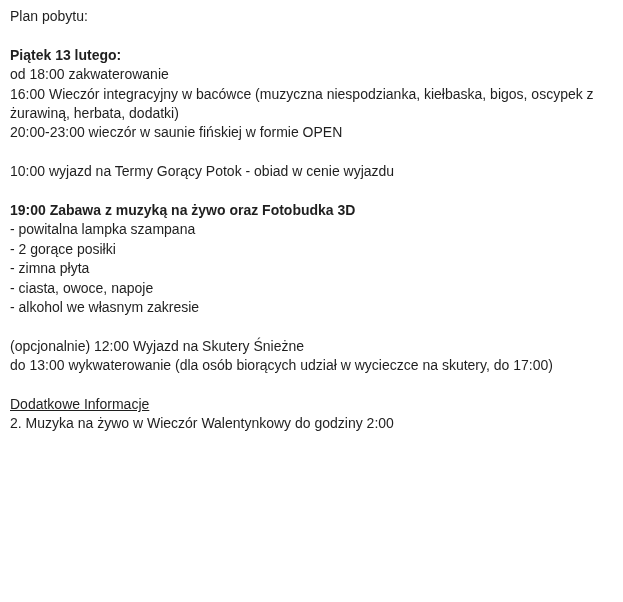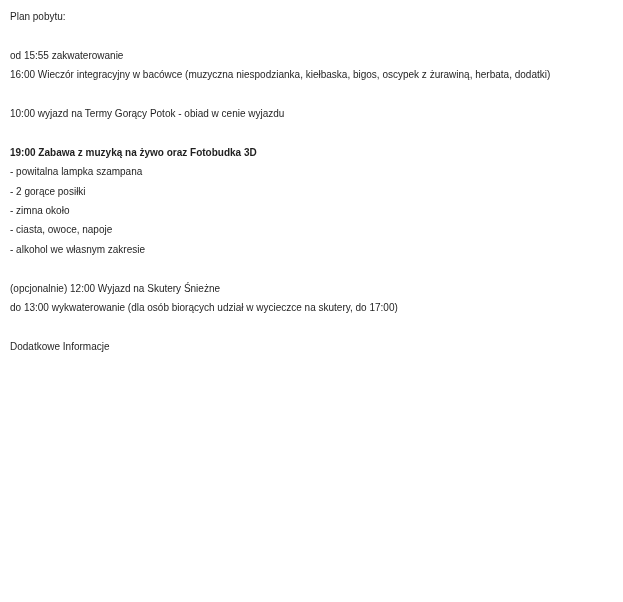--- a/index.html
+++ b/index.html
@@ -10,70 +10,74 @@
   body {
     width: 623px;
     height: 602px;
     overflow: hidden;
   }
   .doc {
     box-sizing: border-box;
     width: 623px;
     padding: 7px 10px 0 10px;
     font-family: "Liberation Sans", sans-serif;
-    font-size: 10px;
+    font-size: 14px;
     line-height: 19.4px;
     color: #1f1f1f;
     -webkit-font-smoothing: antialiased;
   }
   .doc-title {
     margin: 0 0 19.4px 0;
     font-weight: normal;
   }
   .section {
     margin: 0 0 19.4px 0;
   }
   .section-heading {
     font-weight: bold;
   }
   .section-heading.regular {
     font-weight: normal;
+    text-decoration: underline;
   }
   .line {
     white-space: normal;
     max-width: 603px;
   }
 </style>
 </head>
 <body>
 
 <div class="doc">
 
   <div class="doc-title">Plan pobytu:</div>
 
   <div class="section">
-    <div class="line">od 15:55 zakwaterowanie</div>
+    <div class="line section-heading">Piątek 13 lutego:</div>
+    <div class="line">od 18:00 zakwaterowanie</div>
     <div class="line">16:00 Wieczór integracyjny w bacówce (muzyczna niespodzianka, kiełbaska, bigos, oscypek z żurawiną, herbata, dodatki)</div>
+    <div class="line">20:00-23:00 wieczór w saunie fińskiej w formie OPEN</div>
   </div>
 
   <div class="section">
     <div class="line">10:00 wyjazd na Termy Gorący Potok - obiad w cenie wyjazdu</div>
   </div>
 
   <div class="section">
     <div class="line section-heading">19:00 Zabawa z muzyką na żywo oraz Fotobudka 3D</div>
     <div class="line">- powitalna lampka szampana</div>
     <div class="line">- 2 gorące posiłki</div>
-    <div class="line">- zimna około</div>
+    <div class="line">- zimna płyta</div>
     <div class="line">- ciasta, owoce, napoje</div>
     <div class="line">- alkohol we własnym zakresie</div>
   </div>
 
   <div class="section">
     <div class="line">(opcjonalnie) 12:00 Wyjazd na Skutery Śnieżne</div>
     <div class="line">do 13:00 wykwaterowanie (dla osób biorących udział w wycieczce na skutery, do 17:00)</div>
   </div>
 
   <div class="section">
     <div class="line section-heading regular">Dodatkowe Informacje</div>
+    <div class="line">2. Muzyka na żywo w Wieczór Walentynkowy do godziny 2:00</div>
   </div>
 
 </div>
 
 </body></html>

